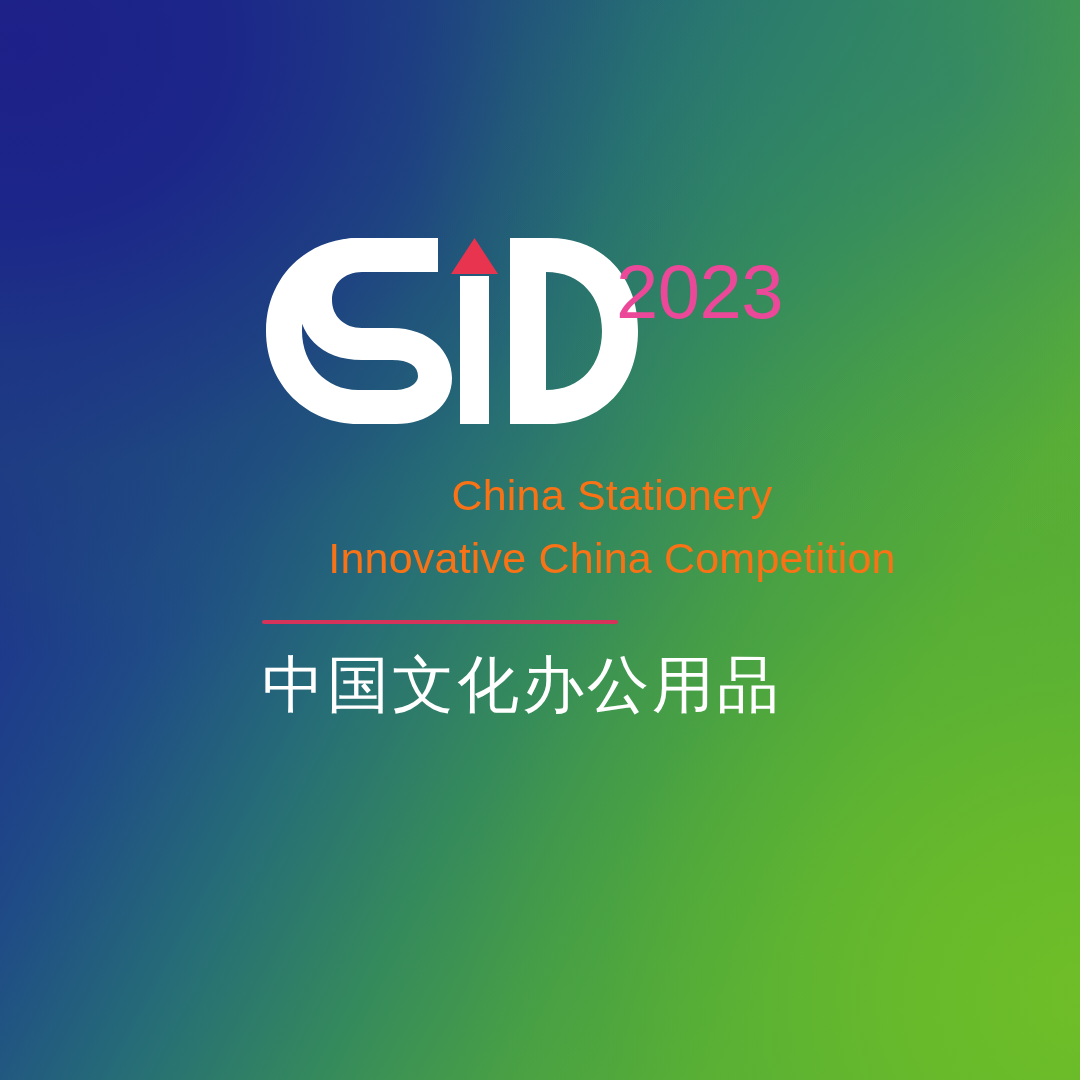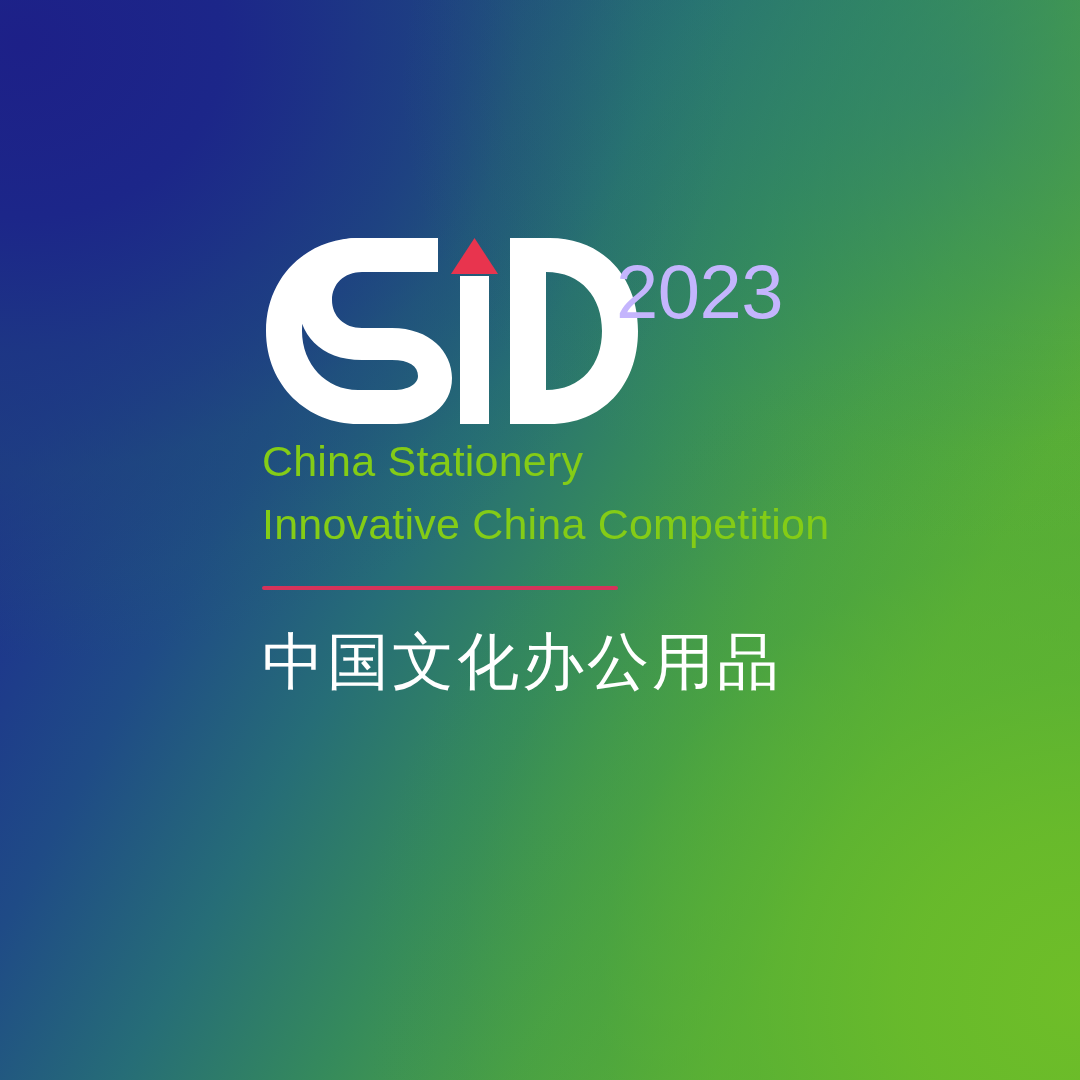--- a/index.html
+++ b/index.html
@@ -85,47 +85,49 @@
   .logo-mark svg { display: block; width: 100%; height: 100%; }
 
   .logo-year {
     position: absolute;
     left: 354px;
     top: 22px;
     font-size: 76px;
     line-height: 1;
     font-weight: 300;
     letter-spacing: -0.5px;
-    color: #c4b5fd;
+    color: #ec4899;
     font-family: "Liberation Sans", "DejaVu Sans", sans-serif;
   }
 
   
   .tagline {
-    color: #84cc16;
+    margin-top: 34px;
+    color: #f97316;
     font-size: 43px;
     line-height: 1.47;
     font-weight: 400;
     letter-spacing: 0.2px;
     white-space: nowrap;
+    text-align: center;
   }
   .tagline-line { display: block; }
 
   
   .rule {
     margin-top: 30px;
     width: 356px;
     height: 4px;
     background: #d6335a;
     border-radius: 2px;
   }
 
   
   .cn-title {
-    margin-top: 30px;
+    margin-top: 19px;
     color: #ffffff;
     font-size: 62px;
     line-height: 1.37;
     font-weight: 500;
     letter-spacing: 3px;
     white-space: nowrap;
     font-family: "DejaVu Sans", "Liberation Sans", sans-serif;
   }
   .cn-line { display: block; }
 </style>

